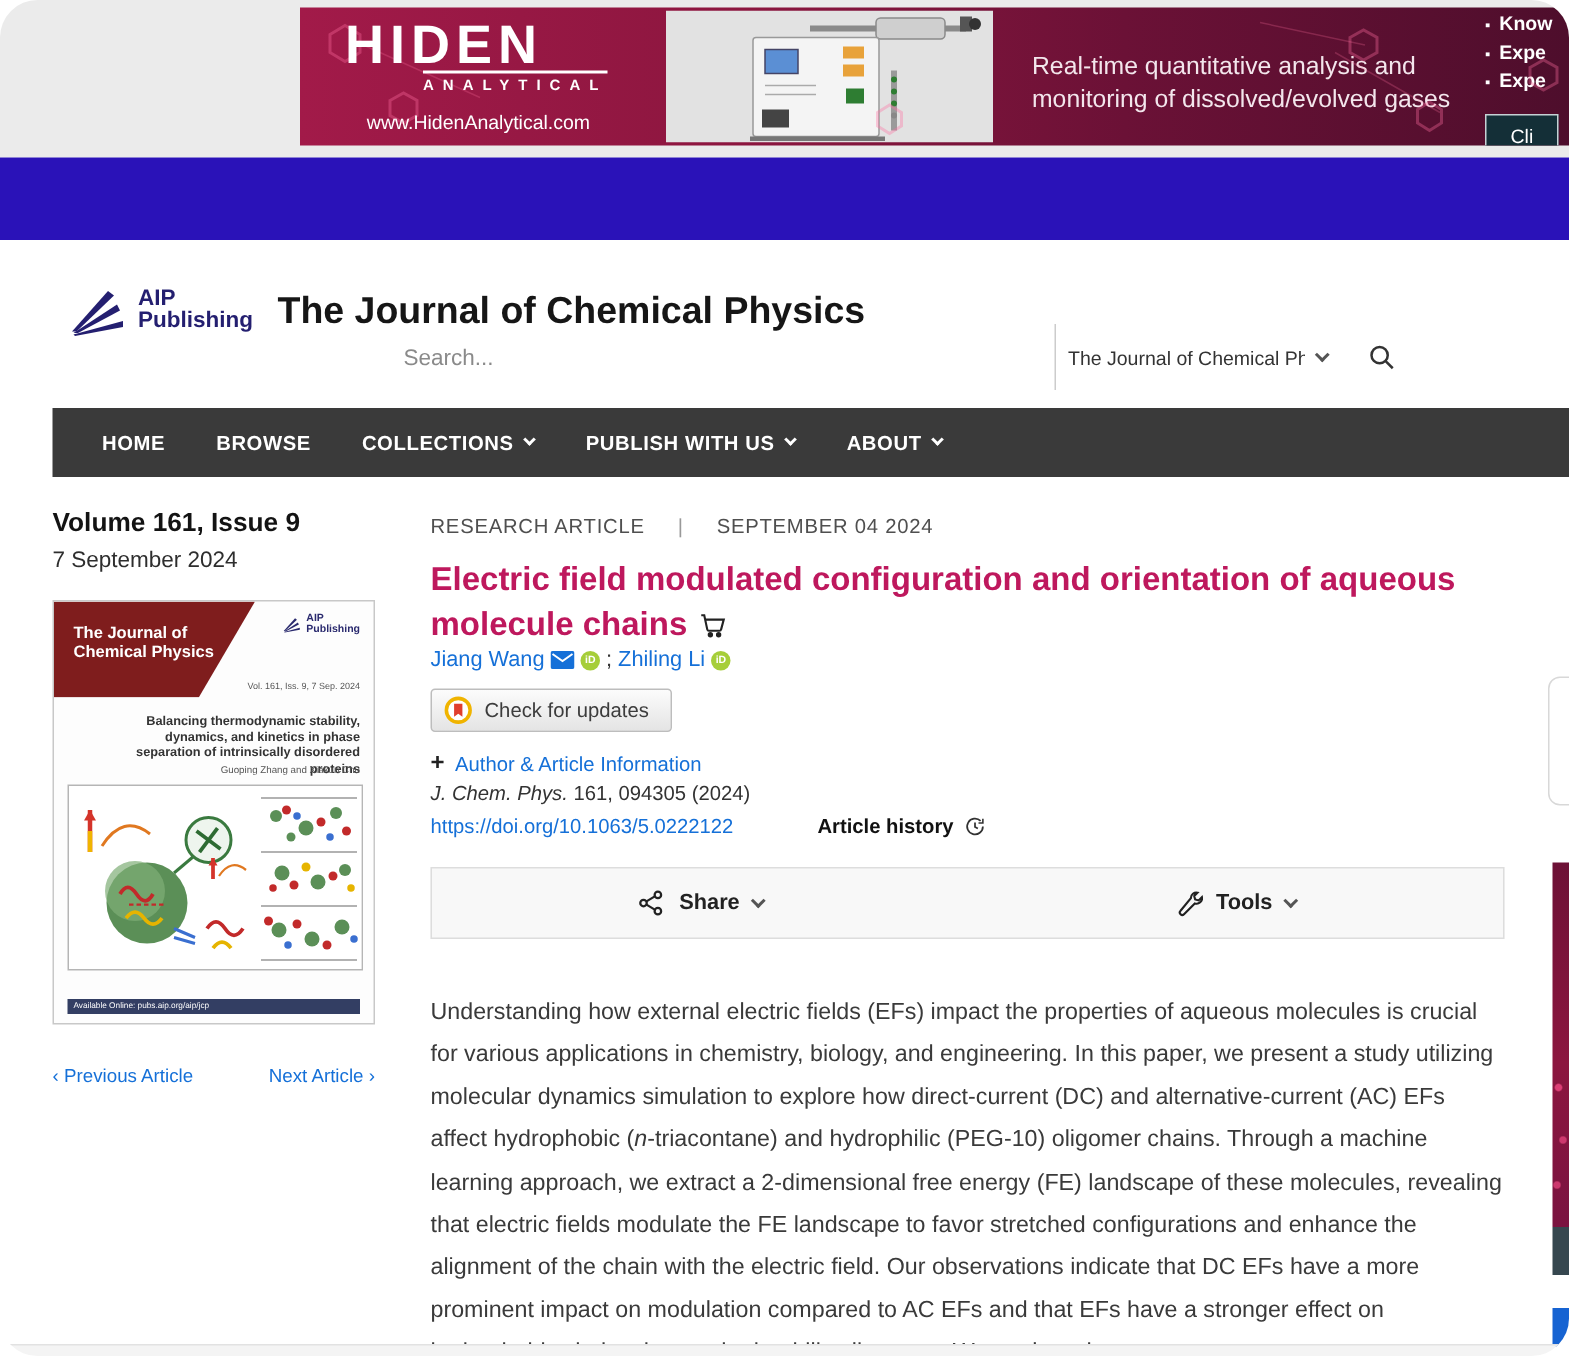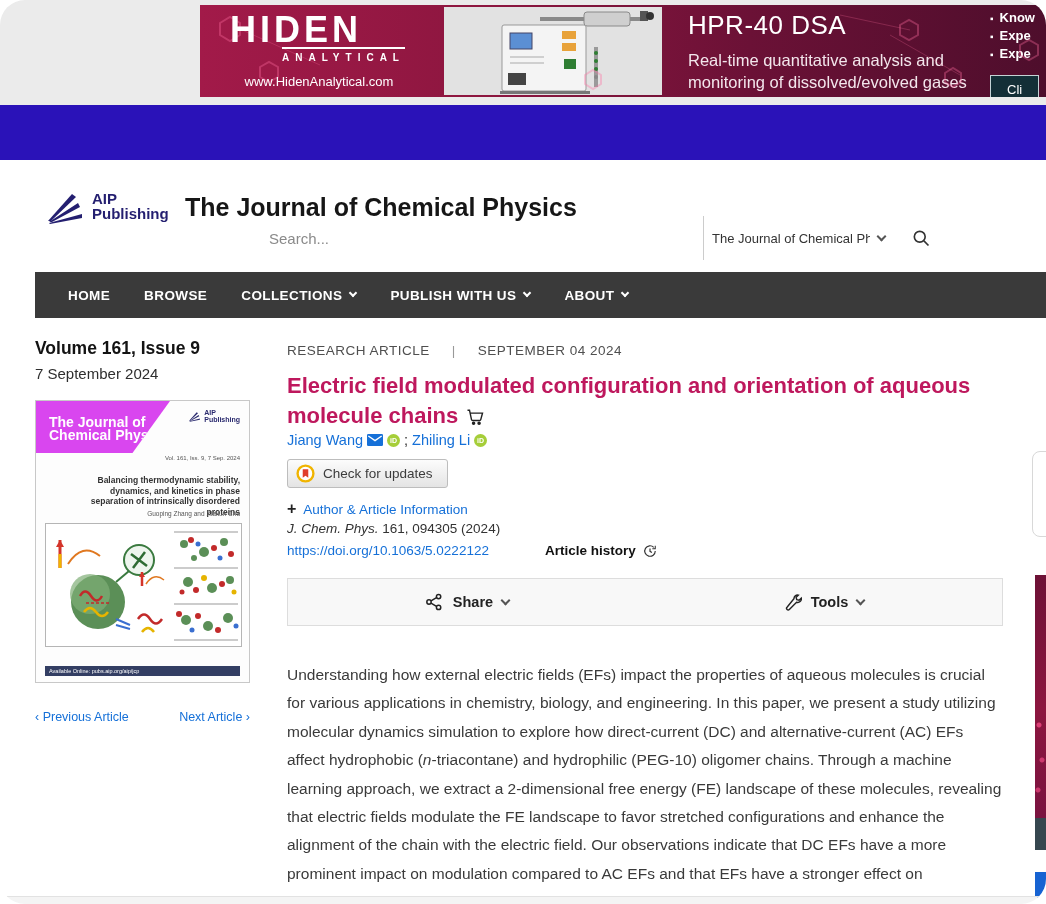--- a/index.html
+++ b/index.html
@@ -52,22 +52,22 @@
          display:flex; align-items:center; padding-left:16px; }
   .nav-item { color:#fff; font-size:13.5px; font-weight:bold; letter-spacing:0.4px; padding:0 17px;
               display:flex; align-items:center; gap:8px; cursor:pointer; }
   .nav-item .chev { border-color:#fff; width:6px; height:6px; }
 
   
   .vol-title { position:absolute; left:35px; top:338px; font-size:17.5px; font-weight:bold; color:#131313; }
   .vol-date  { position:absolute; left:35px; top:365px; font-size:15px; color:#2e2e2e; }
   .cover { position:absolute; left:35px; top:400px; width:215px; height:283px; background:#fdfdfd;
            border:1px solid #c8c8c8; }
-  .cover-banner { position:absolute; left:0; top:0; width:134px; height:52px; background:#d946ef;
-                  clip-path:polygon(0 0,100% 0,72% 100%,0 100%); color:#fff; font-size:14px;
+  .cover-banner { position:absolute; left:0; top:0; width:134px; height:64px; background:#7f1d1d;
+                  clip-path:polygon(0 0,100% 0,72% 100%,0 100%); color:#fff; font-size:11px;
                   font-weight:bold; line-height:13px; padding:15px 0 0 13px; }
   .cover-aip { position:absolute; right:9px; top:8px; display:flex; gap:3px; align-items:center; color:#2a2a6e; }
   .cover-aip-text { font-size:7px; font-weight:bold; line-height:7px; }
   .cover-issue { position:absolute; right:9px; top:54px; font-size:6px; color:#555; }
   .cover-art-title { position:absolute; right:9px; top:74px; width:160px; font-size:8.5px; font-weight:bold;
                      color:#333; text-align:right; line-height:10.5px; }
   .cover-art-authors { position:absolute; right:9px; top:109px; font-size:6.5px; color:#555; text-align:right; }
   .cover-fig { position:absolute; left:9px; top:122px; width:197px; height:124px; border:1px solid #b5b5b5;
                background:#fff; }
   .cover-footer { position:absolute; left:9px; right:9px; bottom:6px; height:10px; background:#333e63;
@@ -165,21 +165,20 @@
           <rect x="64" y="66" width="18" height="12" fill="#444"></rect>
           <rect x="150" y="40" width="4" height="40" fill="#9a9a9a"></rect>
           <circle cx="152" cy="46" r="2" fill="#2e7d32"></circle>
             <circle cx="152" cy="54" r="2" fill="#2e7d32"></circle>
           <circle cx="152" cy="62" r="2" fill="#2e7d32"></circle>
             <circle cx="152" cy="70" r="2" fill="#888"></circle>
           <rect x="56" y="84" width="90" height="3" fill="#777"></rect>
         </svg>
       </div>
       <div class="hx-text">
-        <div class="hx-product">HPR-40 DSA</div>
         <div class="hx-tagline">
           <span>Real-time quantitative analysis and</span><br>
           <span>monitoring of dissolved/evolved gases</span>
         </div>
       </div>
       <div class="hx-right">
         <div class="hx-bullet"><span class="sq">▪</span><span>Know</span></div>
         <div class="hx-bullet"><span class="sq">▪</span><span>Expe</span></div>
         <div class="hx-bullet"><span class="sq">▪</span><span>Expe</span></div>
         <span class="hx-btn">Cli</span>

